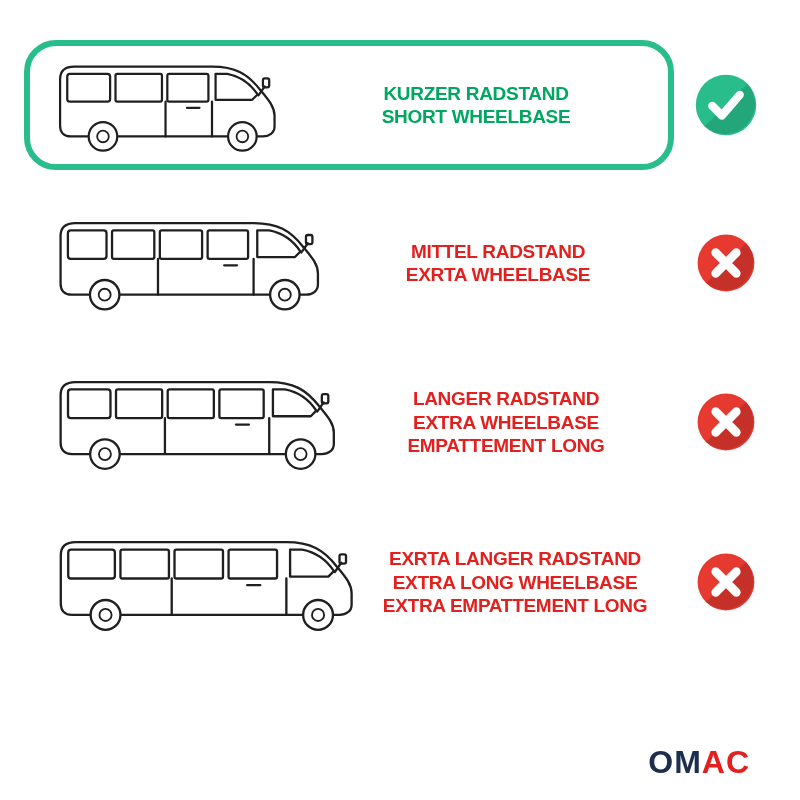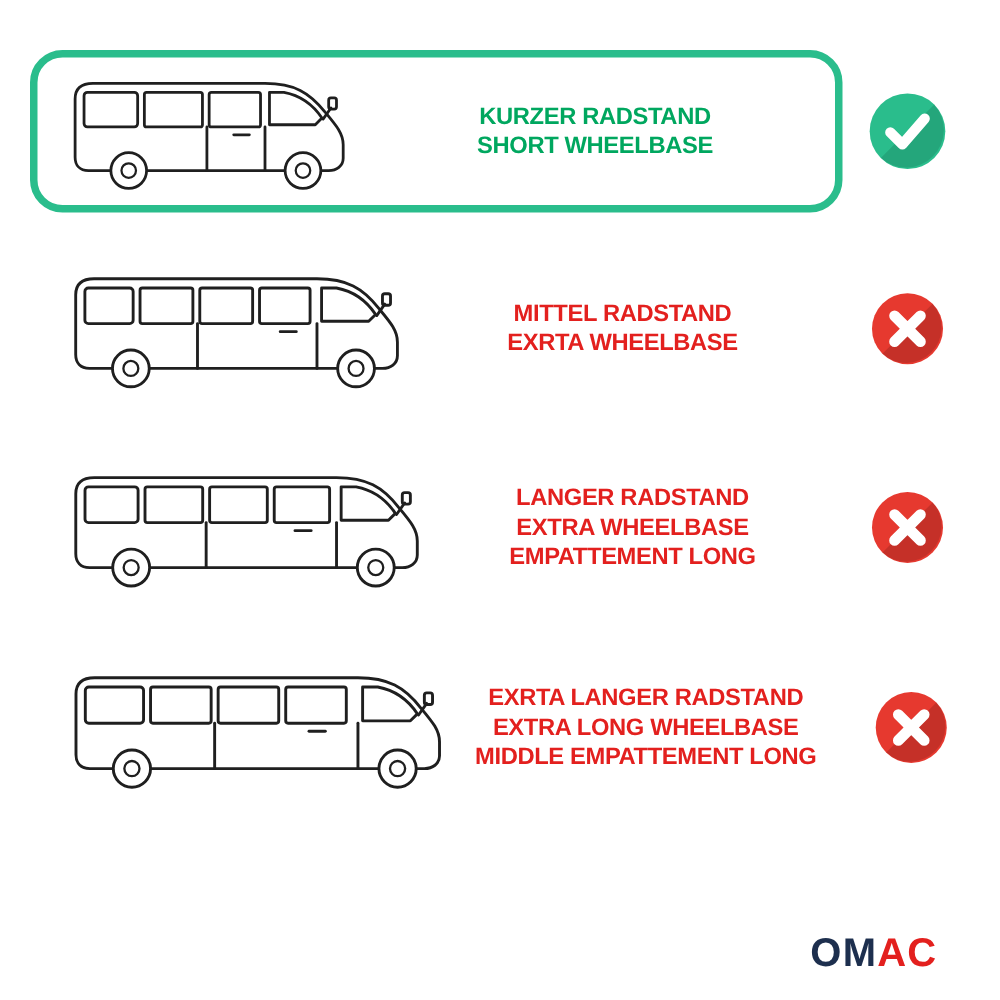--- a/index.html
+++ b/index.html
@@ -15,21 +15,21 @@
   .row{
     display:flex;align-items:center;
     margin-bottom:26px;
   }
   .row-main{
     flex:1;display:flex;align-items:center;
     border:6px solid transparent;border-radius:26px;
     padding:10px 12px 10px 14px;
     min-height:128px;box-sizing:border-box;
   }
-  .row-main.selected{border-color:var(--green);}
+  .row-main.selected{border-color:var(--green);border-radius:32px;}
   .van-wrap{flex:0 0 auto;display:flex;align-items:center;}
   .labels{
     flex:1;text-align:center;
     font-weight:bold;
     font-size:19px;line-height:1.22;
     letter-spacing:-0.3px;
     padding:0 6px;
     white-space:nowrap;
   }
   .labels.green{color:var(--green-text);}
@@ -198,21 +198,21 @@
           </g>
           <g stroke="var(--ink)" stroke-width="2" fill="none">
             <circle cx="66" cy="90" r="6.5"></circle>
             <circle cx="294" cy="90" r="6.5"></circle>
           </g>
         </svg>
       </div>
       <div class="labels red">
         <div>EXRTA LANGER RADSTAND</div>
         <div>EXTRA LONG WHEELBASE</div>
-        <div>MIDDLE EMPATTEMENT LONG</div>
+        <div>EXTRA EMPATTEMENT LONG</div>
       </div>
     </div>
     <div class="status">
       <svg viewBox="0 0 72 72" width="62">
         <circle cx="36" cy="36" r="33" fill="var(--red)"></circle>
         <path d="M12.7,59.3 A33,33 0 0 0 59.3,12.7 Z" fill="rgba(0,0,0,0.14)"></path>
         <path d="M24,24 L48,48 M48,24 L24,48" stroke="#ffffff" stroke-width="10" fill="none" stroke-linecap="round"></path>
       </svg>
     </div>
   </section>

